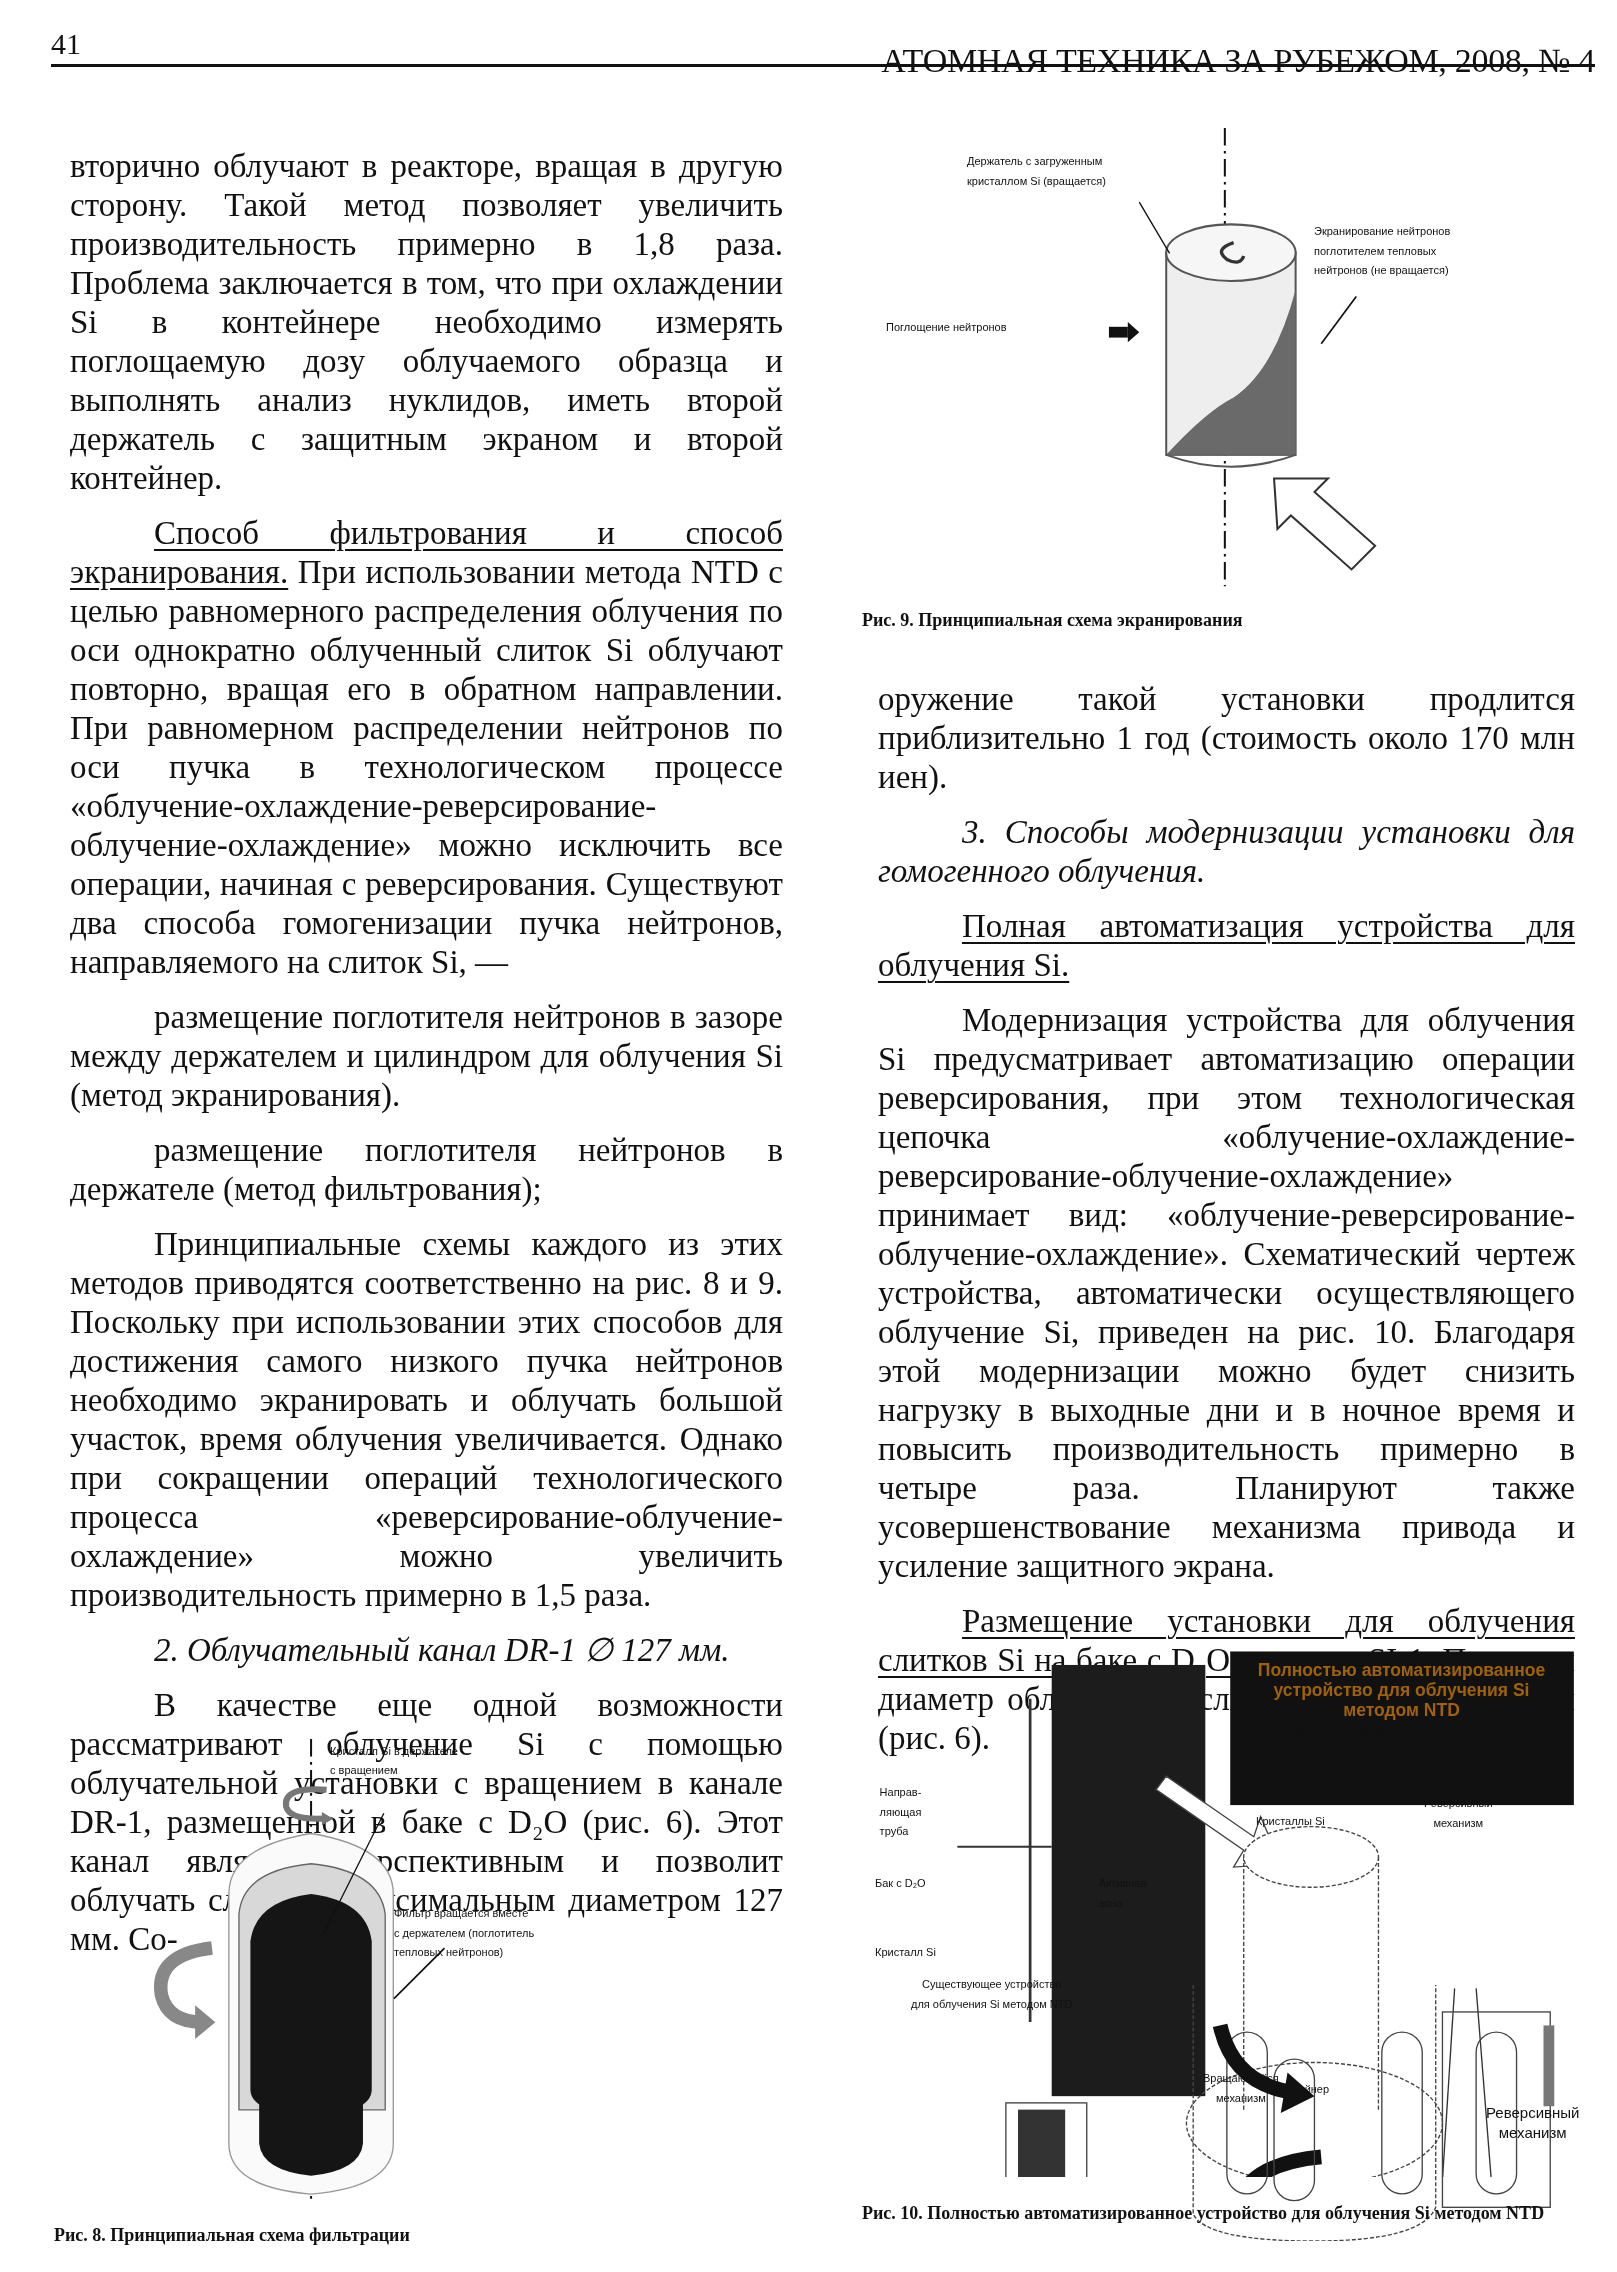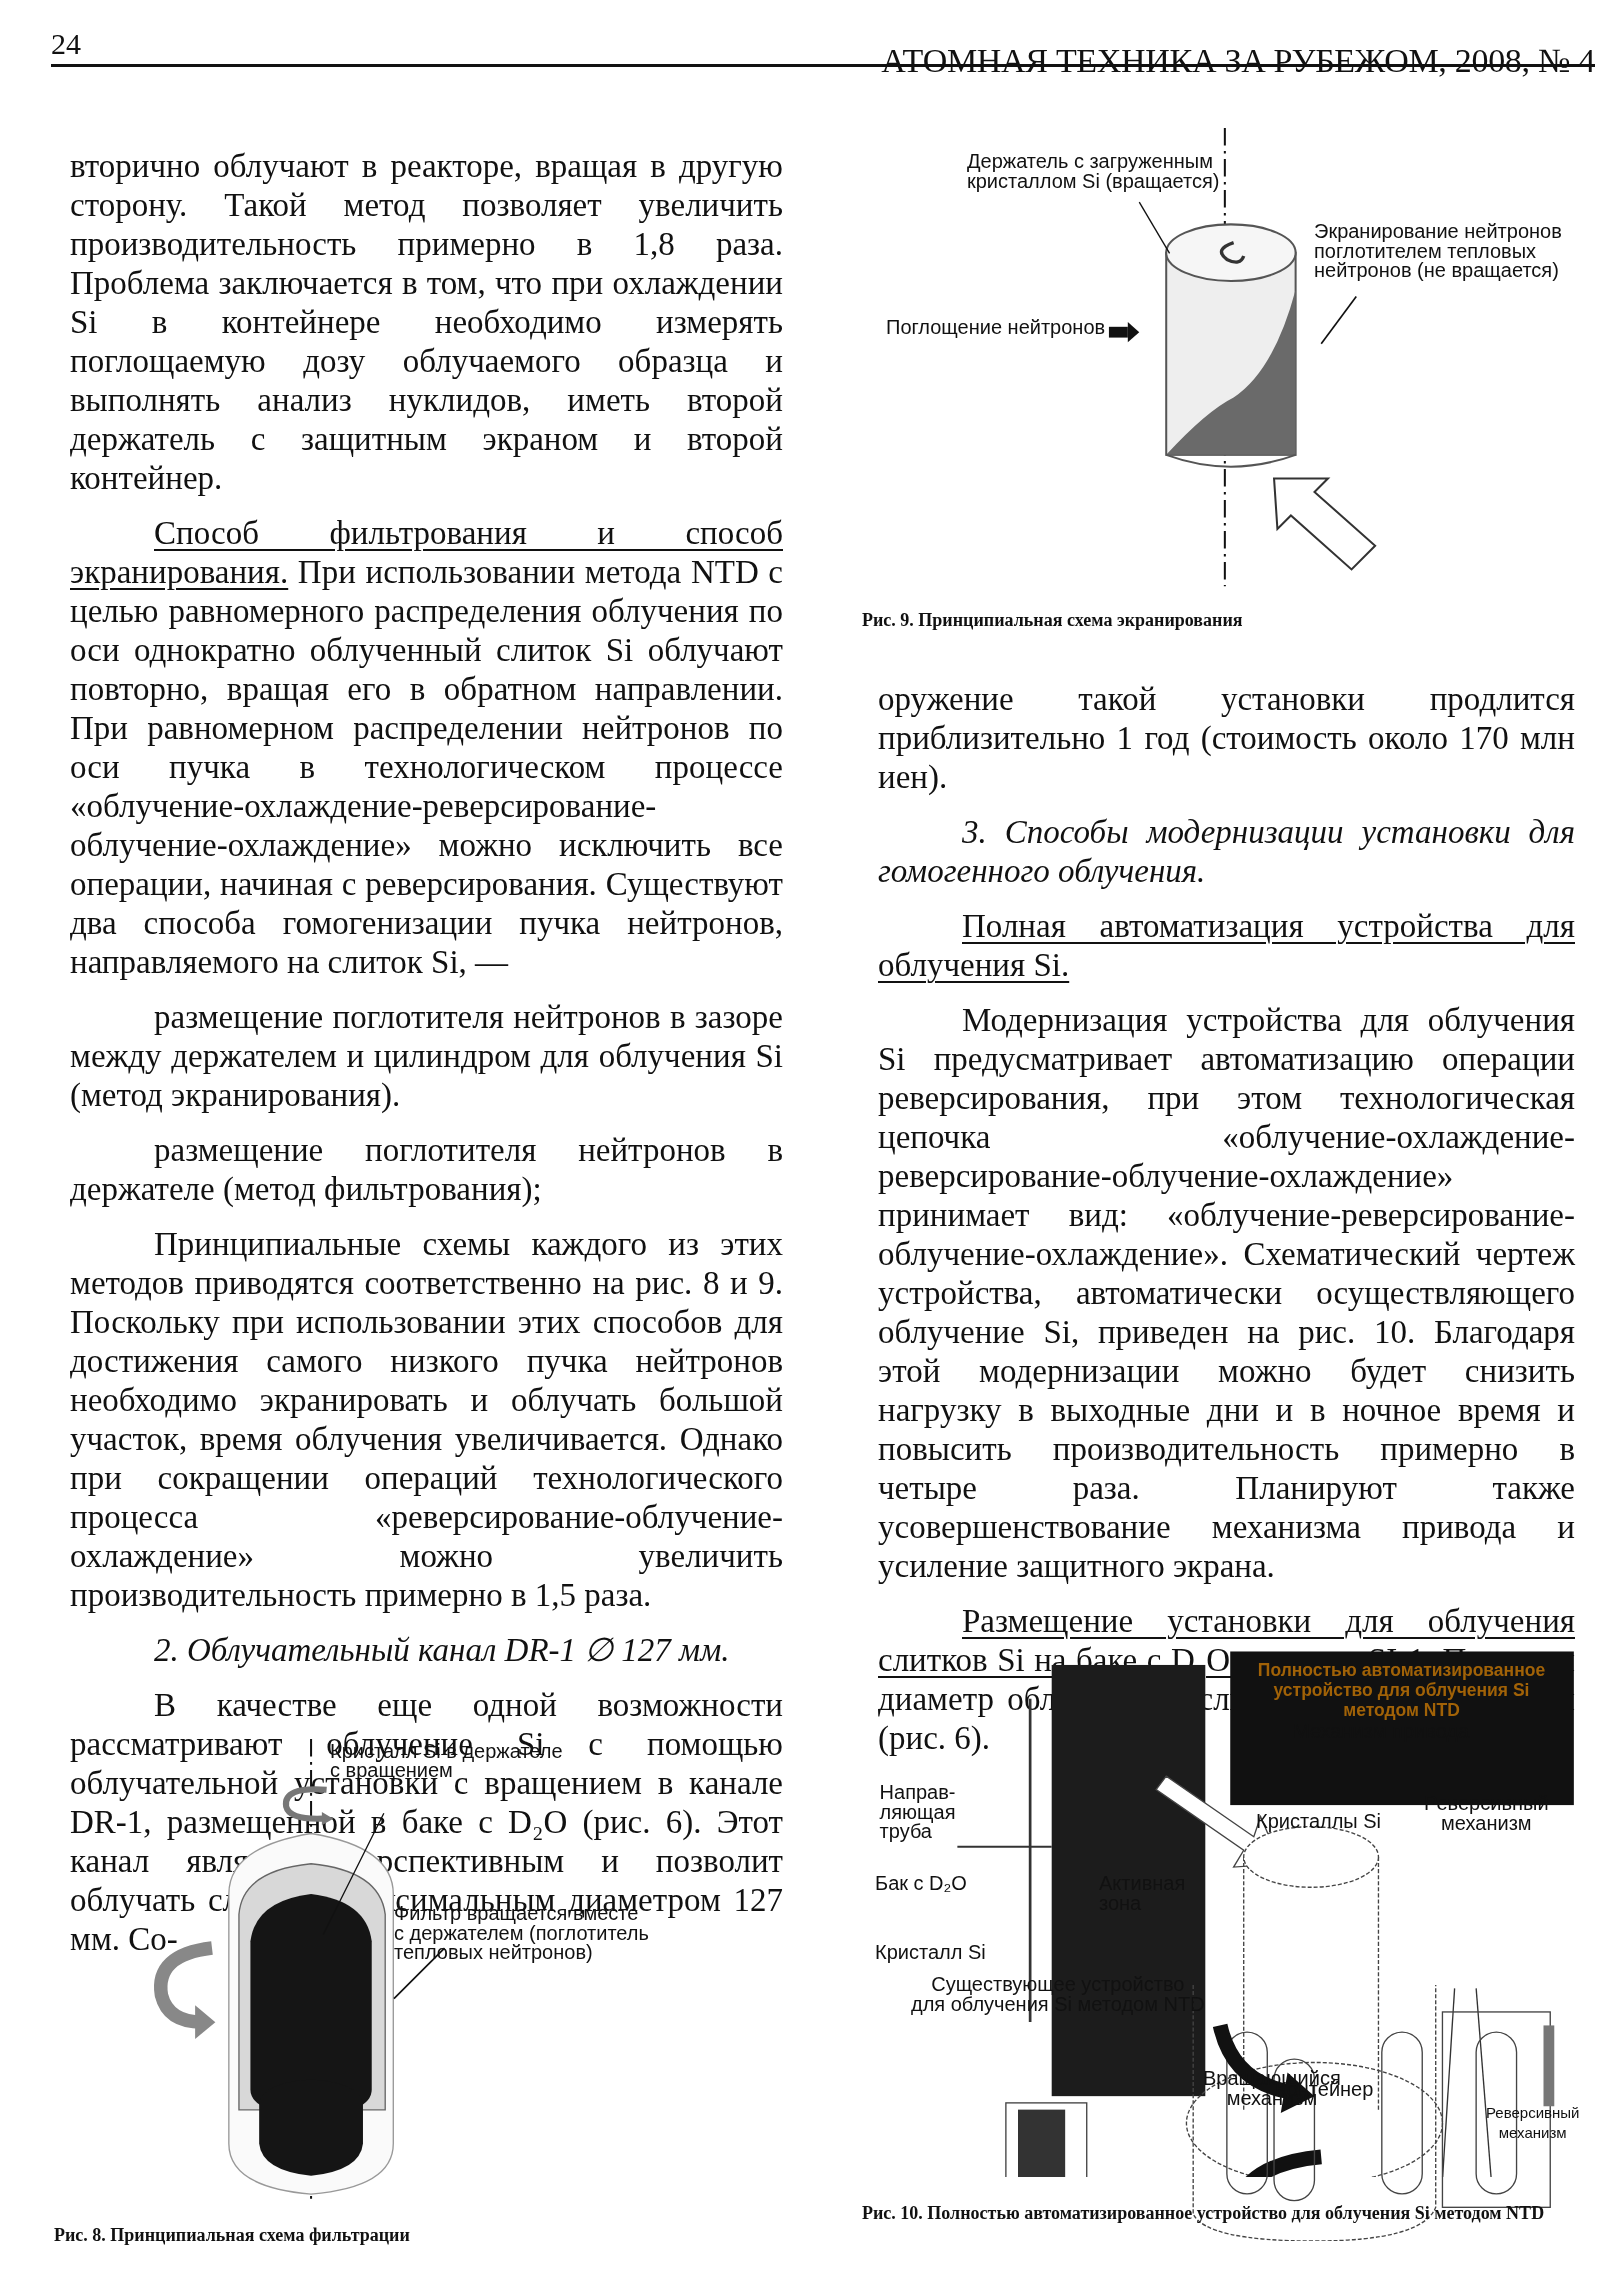--- a/index.html
+++ b/index.html
@@ -10,28 +10,28 @@
   .header .pg { position: absolute; left: 0; top: 6.7px; font-size: 30px; }
   .header .jt { position: absolute; right: 0; top: 22px; font-size: 34px; letter-spacing: -0.3px; }
   .col { position: absolute; font-size: 33px; line-height: 39px; text-align: justify; }
   .col p { margin: 16px; }
   .col .ind { text-indent: 84px; }
   .col-left { left: 54px; top: 131px; width: 745px; }
   .u { text-decoration: underline; text-underline-offset: 4.7px; text-decoration-thickness: 2px; }
   .it { font-style: italic; }
   .cap { position: absolute; font-weight: bold; font-size: 18px; line-height: 34px; }
   .lbl { position: absolute; font-family: "Liberation Sans", "DejaVu Sans", sans-serif;
-         font-size: 20px; line-height: 19.6px; color: #111; }
+         font-size: 11px; line-height: 19.6px; color: #111; }
   .fig { position: absolute; }
 </style>
 </head>
 <body>
 
 <div class="header">
-  <span class="pg">24</span>
+  <span class="pg">41</span>
   <span class="jt">АТОМНАЯ ТЕХНИКА ЗА РУБЕЖОМ, 2008, № 4</span>
 </div>
 
 <div class="col col-left">
   <p>вторично облучают в реакторе, вращая в другую сторону. Такой метод позволяет увеличить производительность примерно в 1,8 раза. Проблема заключается в том, что при охлаждении Si в контейнере необходимо измерять поглощаемую дозу облучаемого образца и выполнять анализ нуклидов, иметь второй держатель с защитным экраном и второй контейнер.</p>
   <p class="ind"><span class="u">Способ фильтрования и способ экранирования.</span><span> При использовании метода NTD с целью равномерного распределения облучения по оси однократно облученный слиток Si облучают повторно, вращая его в обратном направлении. При равномерном распределении нейтронов по оси пучка в технологическом процессе «облучение-охлаждение-реверсирование-облучение-охлаждение» можно исключить все операции, начиная с реверсирования. Существуют два способа гомогенизации пучка нейтронов, направляемого на слиток Si, —</span></p>
   <p class="ind">размещение поглотителя нейтронов в зазоре между держателем и цилиндром для облучения Si (метод экранирования).</p>
   <p class="ind">размещение поглотителя нейтронов в держателе (метод фильтрования);</p>
   <p class="ind">Принципиальные схемы каждого из этих методов приводятся соответственно на рис. 8 и 9. Поскольку при использовании этих способов для достижения самого низкого пучка нейтронов необходимо экранировать и облучать большой участок, время облучения увеличивается. Однако при сокращении операций технологического процесса «реверсирование-облучение-охлаждение» можно увеличить производительность примерно в 1,5 раза.</p>
   <p class="ind it">2. Облучательный канал DR-1 ∅ 127 мм.</p>

